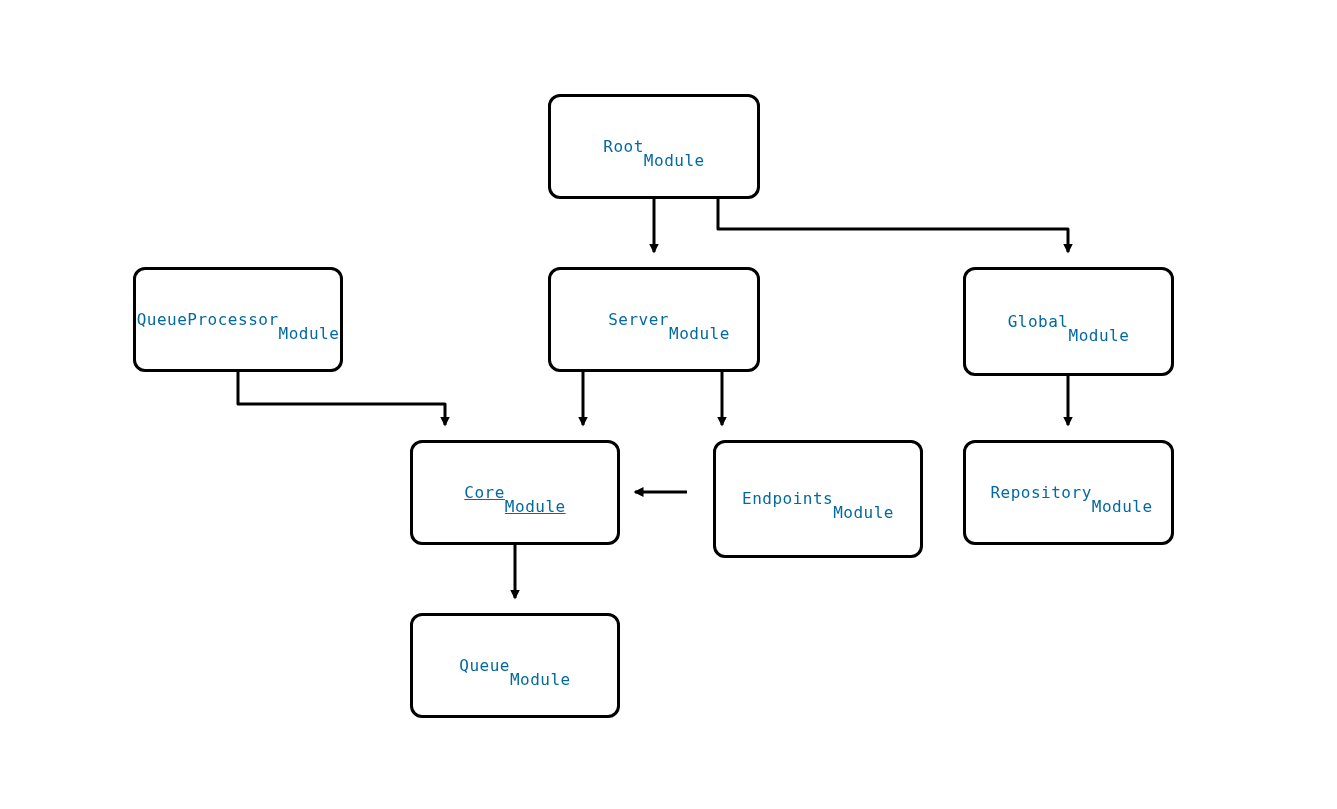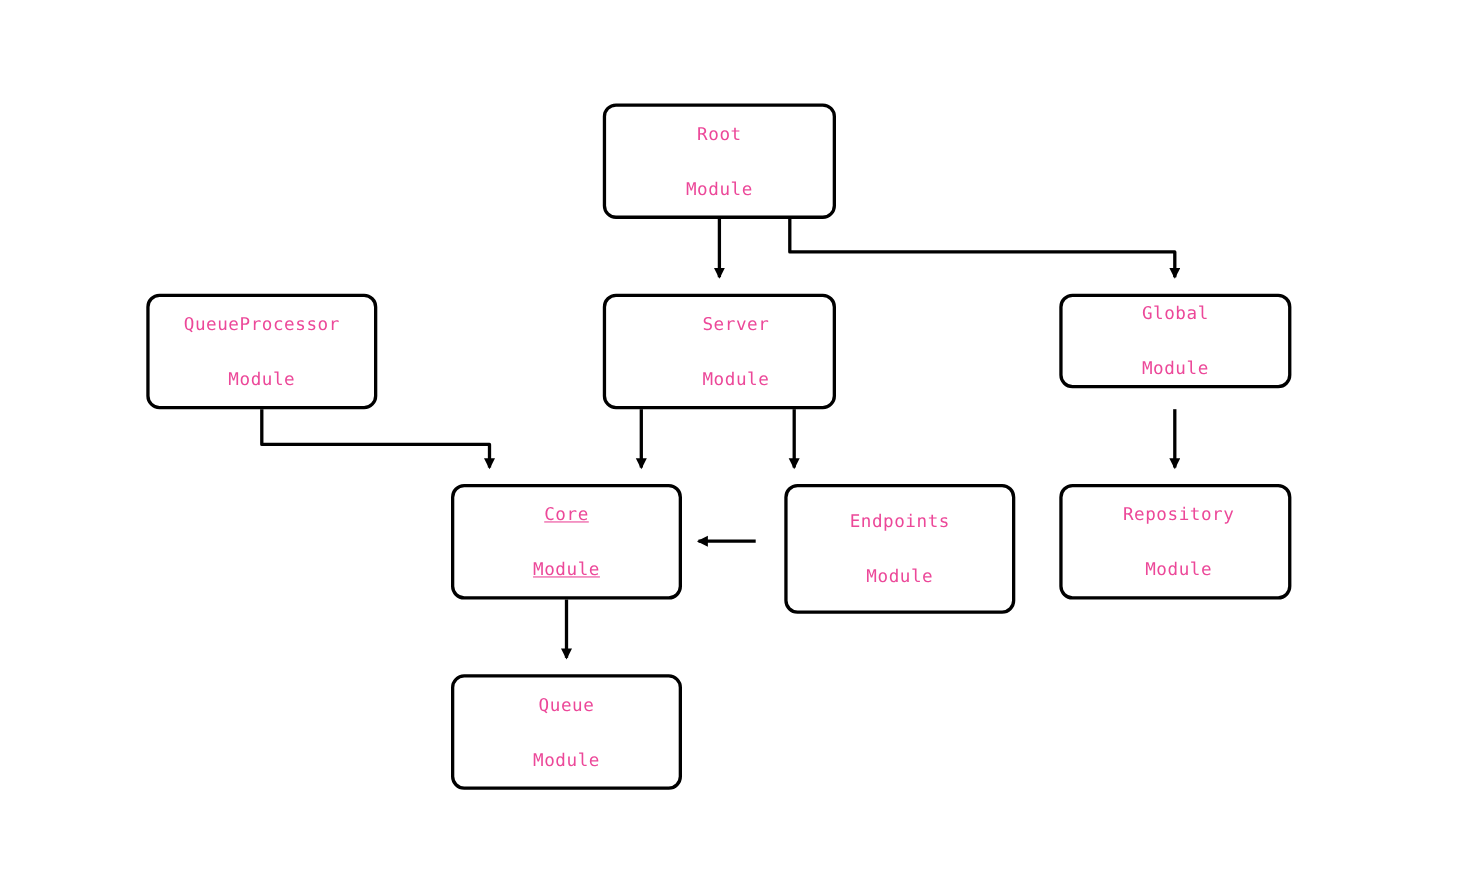--- a/index.html
+++ b/index.html
@@ -25,25 +25,25 @@
     width: 1337px;
     height: 809px;
   }
   .node {
     position: absolute;
     box-sizing: border-box;
     border: 3px solid #000000;
     border-radius: 12px;
     background: #ffffff;
     display: flex;
-    flex-direction: column;
+    flex-direction: row;
     align-items: center;
     justify-content: center;
     text-align: center;
-    color: #ec4899;
+    color: #0369a1;
     font-family: "DejaVu Sans Mono", monospace;
     font-size: 16px;
     line-height: 22px;
     letter-spacing: 0.5px;
     z-index: 2;
   }
   .node .line1 { display: block; }
   .node .line2 { display: block; margin-top: 28px; }
 </style>
 </head>
@@ -99,21 +99,21 @@
   <div class="node" style="left:133px; top:267px; width:210px; height:105px;">
     <span class="line1">QueueProcessor</span>
     <span class="line2">Module</span>
   </div>
 
   <div class="node" style="left:548px; top:267px; width:212px; height:105px;padding-left:30px;">
     <span class="line1">Server</span>
     <span class="line2">Module</span>
   </div>
 
-  <div class="node" style="left:963px; top:267px; width:211px; height:86px;">
+  <div class="node" style="left:963px; top:267px; width:211px; height:109px;">
     <span class="line1">Global</span>
     <span class="line2">Module</span>
   </div>
 
   <div class="node" style="left:410px; top:440px; width:210px; height:105px;text-decoration:underline;">
     <span class="line1">Core</span>
     <span class="line2">Module</span>
   </div>
 
   <div class="node" style="left:713px; top:440px; width:210px; height:118px;">

